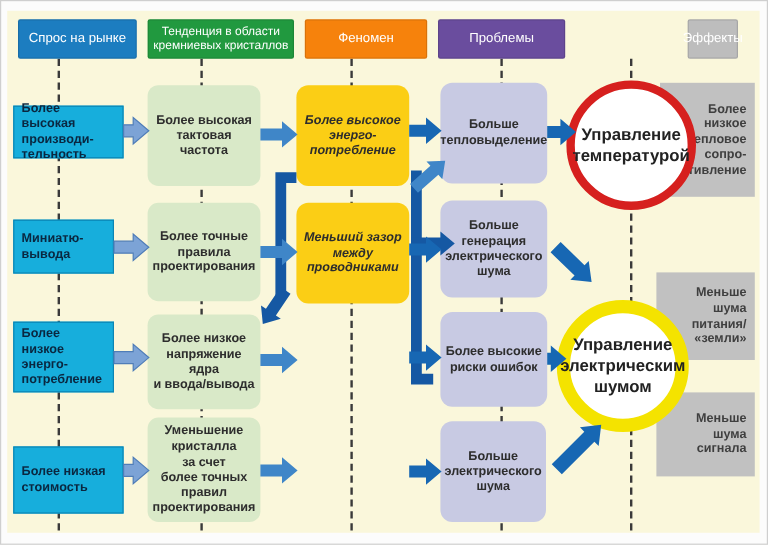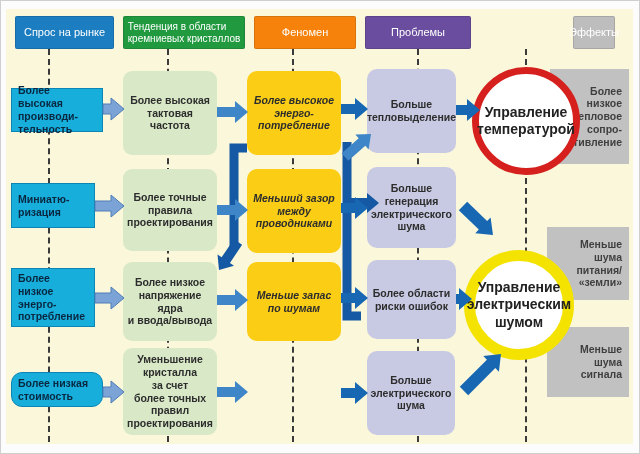--- a/index.html
+++ b/index.html
@@ -1,21 +1,21 @@
 <!DOCTYPE html>
 <html><head>
 <meta charset="utf-8">
 <style>
   html,body{margin:0;padding:0;}
   body{font-family:"Liberation Sans",sans-serif;}
   .stage{position:relative;width:640px;height:454px;background:#fcfcfc;border:1px solid #cfcfcf;box-sizing:border-box;overflow:hidden;}
   .canvas{position:absolute;left:5px;top:8px;width:627px;height:435px;background:#FAF7DB;z-index:0;}
   .dash{position:absolute;width:0;border-left:2px dashed #3a3a3a;z-index:1;}
   .hdr{position:absolute;top:15px;height:33px;display:flex;align-items:center;justify-content:center;
-       color:#fff;font-size:11px;text-align:left;white-space:pre-line;line-height:1.15;border-radius:2px;z-index:2;
+       color:#fff;font-size:11px;text-align:center;white-space:pre-line;line-height:1.15;border-radius:2px;z-index:2;
        box-shadow:0 0 0 1px rgba(0,0,0,0.12) inset;}
   .box{position:absolute;display:flex;align-items:center;z-index:2;box-sizing:border-box;
        font-size:10.5px;font-weight:bold;line-height:1.22;white-space:pre-line;}
   .cyan{background:#17AEDC;border:1px solid #0b85b4;color:#0a2740;justify-content:flex-start;text-align:left;padding:3px 6px;}
   .green{background:#D9E9C8;border-radius:9px;color:#2d2d2d;justify-content:center;text-align:center;padding:3px 4px;}
   .yellow{background:#FBCE15;border-radius:10px;color:#2d2d2d;justify-content:center;text-align:center;padding:3px 4px;font-style:italic;}
   .lav{background:#C8CAE3;border-radius:10px;color:#2d2d2d;justify-content:center;text-align:center;padding:3px 4px;}
   .grayb{background:#C1C1C1;color:#3f3f3f;justify-content:flex-end;text-align:right;padding:4px 7px;z-index:2;}
   .circle{position:absolute;border-radius:50%;background:#fff;display:flex;align-items:center;justify-content:center;
           text-align:center;font-size:14px;font-weight:bold;color:#222;line-height:1.25;white-space:pre-line;z-index:3;}
@@ -39,26 +39,26 @@
   <div class="hdr" style="left:253px;width:102px;background:#F6820C;">Феномен</div>
   <div class="hdr" style="left:122px;width:122px;background:#21993F;font-size:10px;">Тенденция в области
 кремниевых кристаллов</div>
   <div class="hdr" style="left:364px;width:106px;background:#6A4D9E;">Проблемы</div>
   <div class="hdr" style="left:572px;width:42px;background:#BDBDBD;">Эффекты</div>
 
   <div class="box cyan" style="left:10px;top:87px;width:92px;height:44px;">Более высокая
 производи-
 тельность</div>
   <div class="box cyan" style="left:10px;top:182px;width:84px;height:45px;">Миниатю-
-ризация</div>
+вывода</div>
   <div class="box cyan" style="left:10px;top:267px;width:84px;height:59px;">Более
 низкое
 энерго-
 потребление</div>
-  <div class="box cyan" style="left:10px;top:371px;width:92px;height:35px;border-radius:11px;">Более низкая
+  <div class="box cyan" style="left:10px;top:371px;width:92px;height:56px;">Более низкая
 стоимость</div>
 
   <div class="box green" style="left:122px;top:70px;width:94px;height:84px;">Более высокая
 тактовая частота</div>
   <div class="box green" style="left:122px;top:168px;width:94px;height:82px;">Более точные
 правила
 проектирования</div>
   <div class="box green" style="left:122px;top:261px;width:94px;height:79px;">Более низкое
 напряжение ядра
 и ввода/вывода</div>
@@ -68,30 +68,28 @@
 более точных
 правил
 проектирования</div>
 
   <div class="box yellow" style="left:246px;top:70px;width:94px;height:84px;">Более высокое
 энерго-
 потребление</div>
   <div class="box yellow" style="left:246px;top:168px;width:94px;height:84px;">Меньший зазор
 между
 проводниками</div>
-  <div class="box yellow" style="left:246px;top:261px;width:94px;height:79px;">Меньше запас
-по шумам</div>
 
   <div class="box lav" style="left:366px;top:68px;width:89px;height:84px;">Больше
 тепловыделение</div>
   <div class="box lav" style="left:366px;top:166px;width:89px;height:81px;">Больше
 генерация
 электрического
 шума</div>
-  <div class="box lav" style="left:366px;top:259px;width:89px;height:79px;">Более области
+  <div class="box lav" style="left:366px;top:259px;width:89px;height:79px;">Более высокие
 риски ошибок</div>
   <div class="box lav" style="left:366px;top:350px;width:88px;height:84px;">Больше
 электрического
 шума</div>
 
   <div class="box grayb" style="left:549px;top:68px;width:79px;height:95px;">Более
 низкое
 тепловое
 сопро-
 тивление</div>

